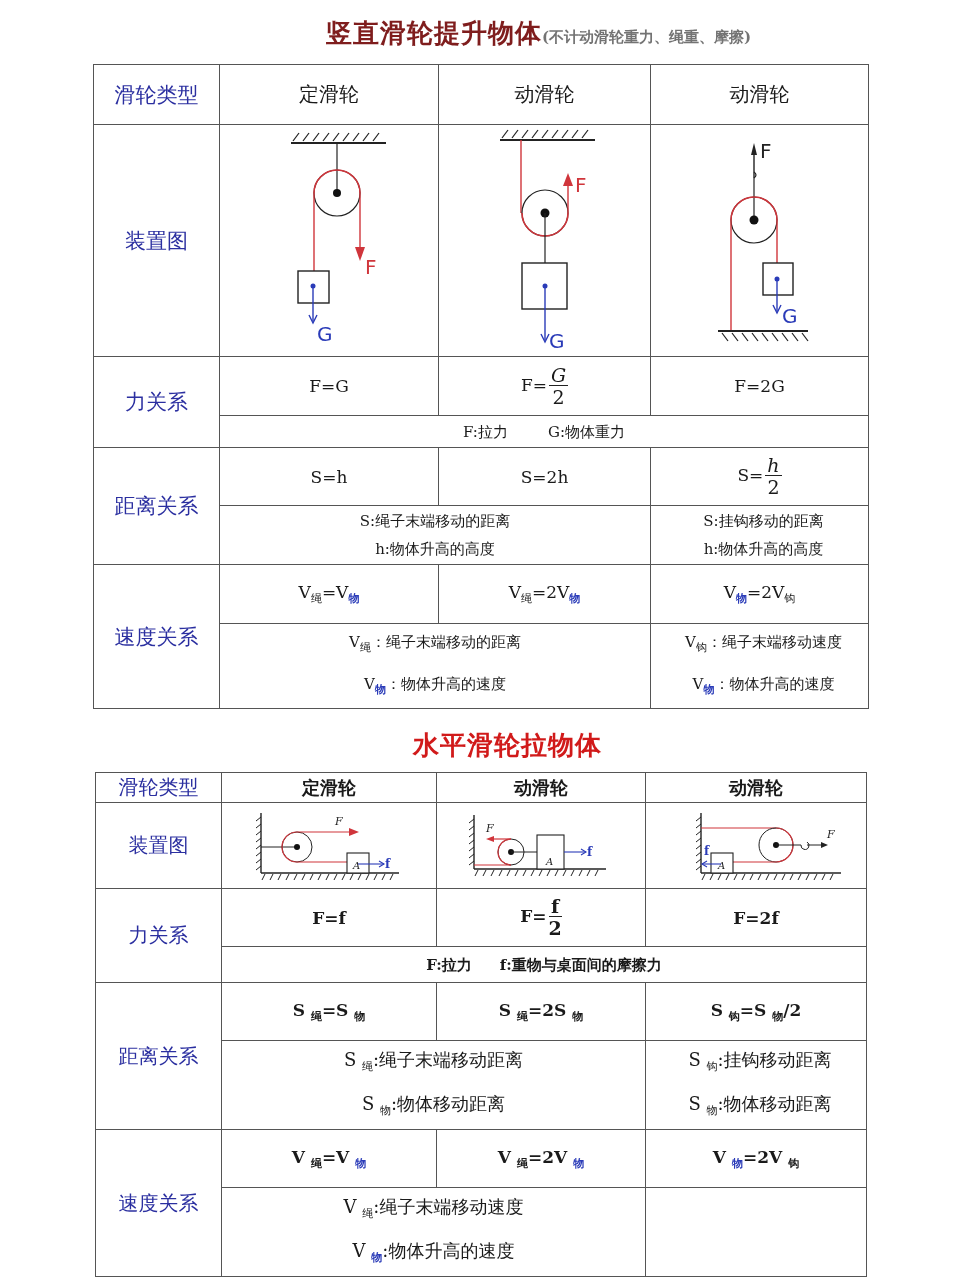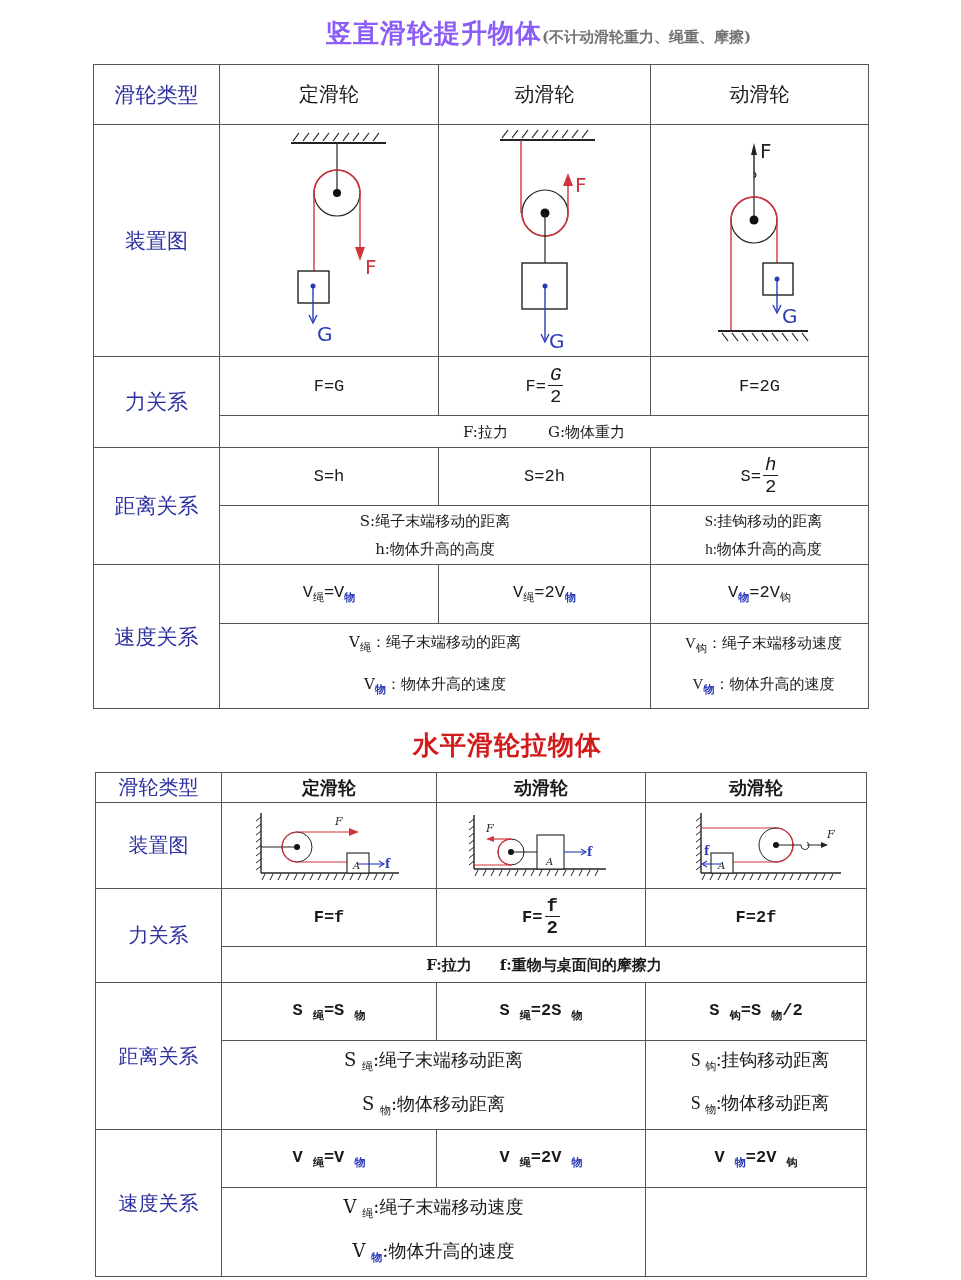--- a/index.html
+++ b/index.html
@@ -1,33 +1,33 @@
 <!DOCTYPE html>
 <html><head>
 <meta charset="utf-8">
 <style>
   html, body { margin:0; padding:0; background:#ffffff; }
   body { width:961px; height:1280px; position:relative; overflow:hidden;
          font-family:"DejaVu Serif","Liberation Serif",serif; color:#1a1a1a; }
   .title1 { position:absolute; top:16px; left:326px; white-space:nowrap; }
-  .title1 .main { font-family:"DejaVu Sans","Liberation Sans",sans-serif; font-weight:bold; font-size:26px; color:#8b5cf6; letter-spacing:1px;margin-top:27px; }
+  .title1 .main { font-family:"DejaVu Sans","Liberation Sans",sans-serif; font-weight:bold; font-size:26px; color:#7f1d1d; letter-spacing:1px;margin-top:27px; }
   .title1 .note { font-size:15px; color:#737373; font-weight:bold; }
   .title2 { position:absolute; top:728px; left:12px; width:961px; text-align:center; }
   .title2 span { font-family:"DejaVu Sans","Liberation Sans",sans-serif; font-weight:bold; font-size:26px; color:#d11a1a; letter-spacing:1px; padding-left:30px; }
   table.grid { position:absolute; border-collapse:collapse; table-layout:fixed; }
   table.grid td { border:1.5px solid #555; text-align:center; vertical-align:middle; padding:0; }
   .rowhead { color:#2b2fa0; font-size:21px; font-family:Liberation Serif, serif; }
   .colhead { font-size:20px; font-family:"DejaVu Sans","Liberation Sans",sans-serif; }
   .t2 .colhead { font-size:18px; font-weight:bold; }
   .t2 .rowhead { font-size:20px; }
-  .formula { font-size:17px;font-family:Liberation Mono, monospace; }
+  .formula { font-size:17px; }
   .t2 .formula { font-weight:bold;margin-top:36px; }
   .note-line { font-size:15px; line-height:28px; }
   .t2 .note-line { font-size:18px; line-height:37px;margin-top:46px; }
-  .left { text-align:center; padding-left:8px !important;font-family:Liberation Serif, serif; }
+  .left { text-align:center; padding-left:8px !important; }
   .sub { font-size:11px; vertical-align:-4px; }
   .sub.blue { color:#2a3bb8; font-weight:bold; }
   .frac { display:inline-block; vertical-align:middle; text-align:center; margin-left:2px; }
   .frac .num { display:block; font-style:italic; font-size:19px; line-height:20px; border-bottom:1.5px solid #222; padding:0 2px; }
   .t2 .frac .num { font-style:normal; }
   .frac .den { display:block; font-size:19px; line-height:22px; }
   svg { display:block; margin:0 auto; }
 </style>
 </head>
 <body>

